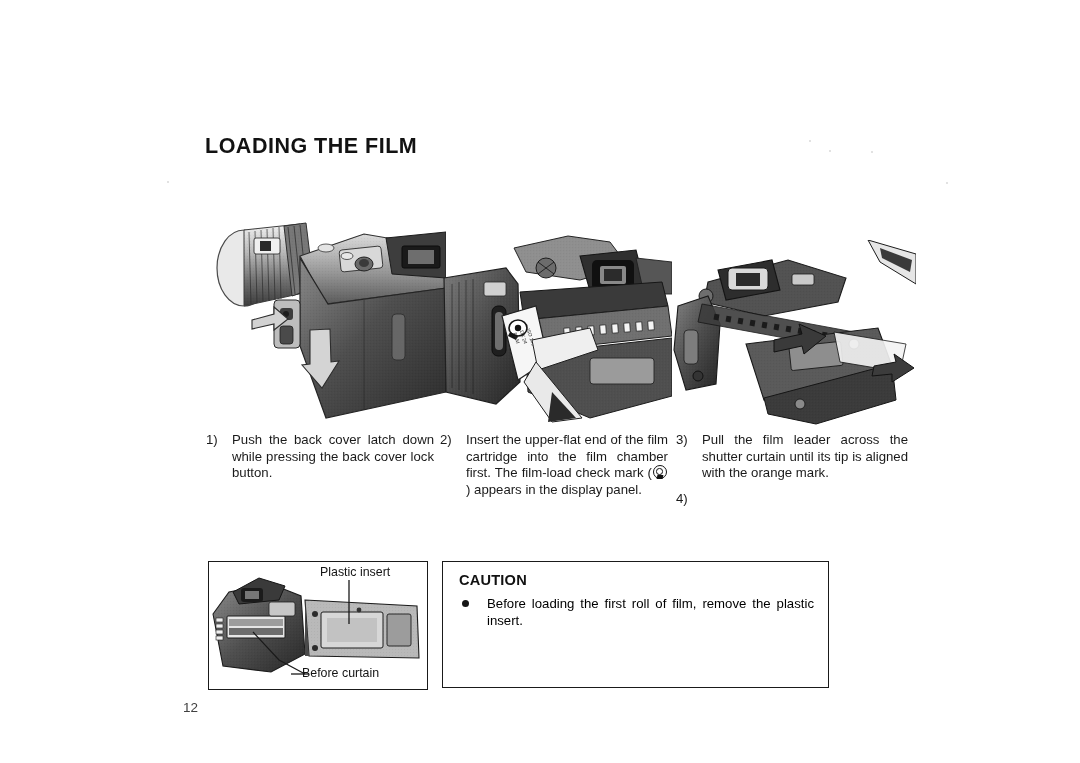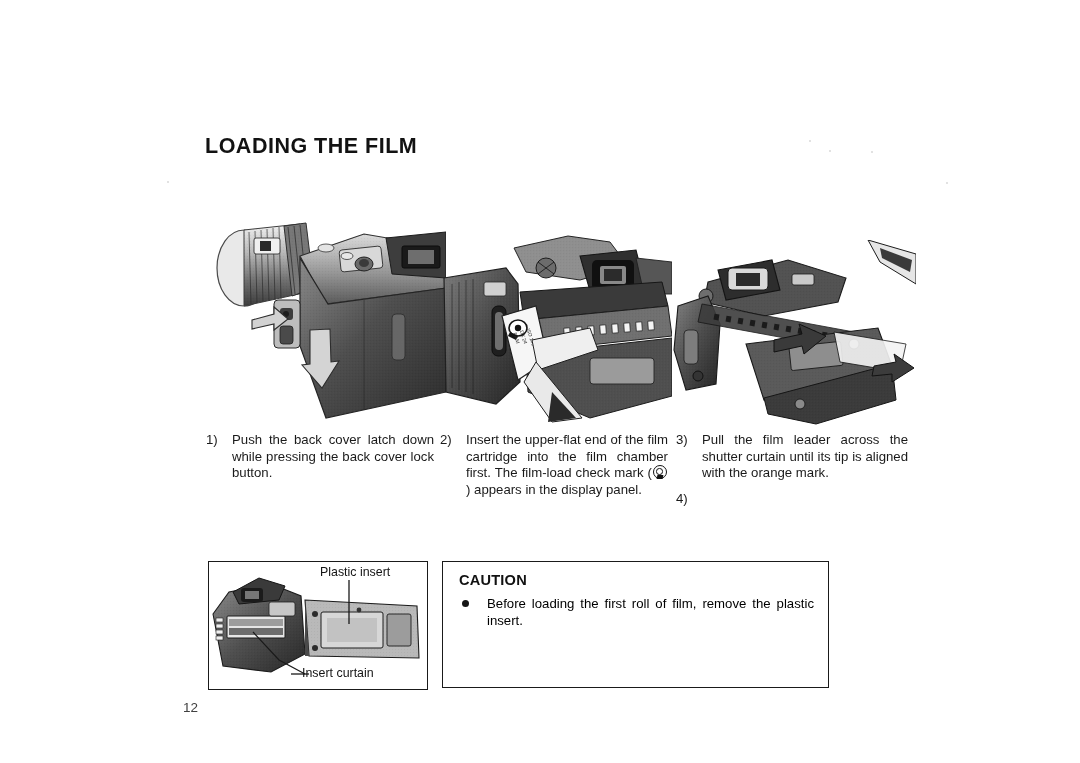--- a/index.html
+++ b/index.html
@@ -473,21 +473,21 @@
 
       <path d="M96 38 L100 94 L96 94 Z" fill="#4a4a4a"></path>
 
       <line x1="140" y1="18" x2="140" y2="62" stroke="#1a1a1a" stroke-width="1.3"></line>
 
       <polyline points="96,112 70,98 44,70" fill="none" stroke="#1a1a1a" stroke-width="1.2"></polyline>
       <line x1="82" y1="112" x2="100" y2="112" stroke="#1a1a1a" stroke-width="1.3"></line>
     </svg>
 
     <div class="inset-label" id="label-plastic">Plastic insert</div>
-    <div class="inset-label" id="label-shutter">Insert curtain</div>
+    <div class="inset-label" id="label-shutter">Before curtain</div>
   </div>
 
   <div id="caution-box">
     <div id="caution-title">CAUTION</div>
     <div class="caution-item">
       <span class="caution-bullet"></span>
       <span class="caution-text">Before loading the first roll of film, remove the plastic insert.</span>
     </div>
   </div>
 

